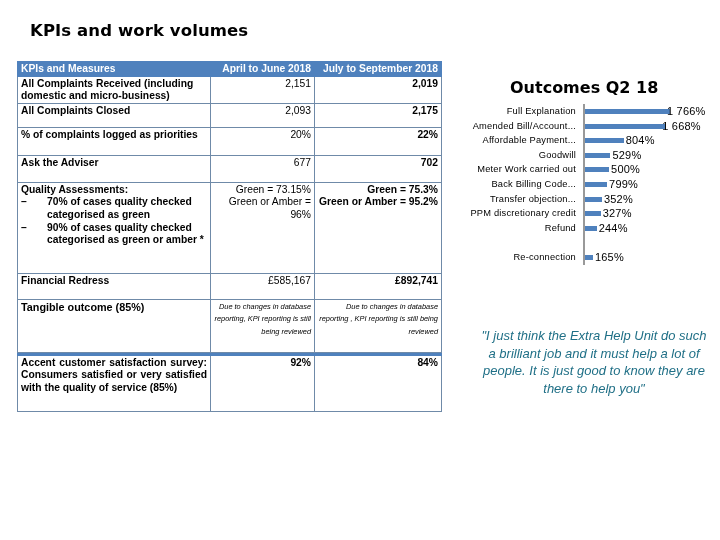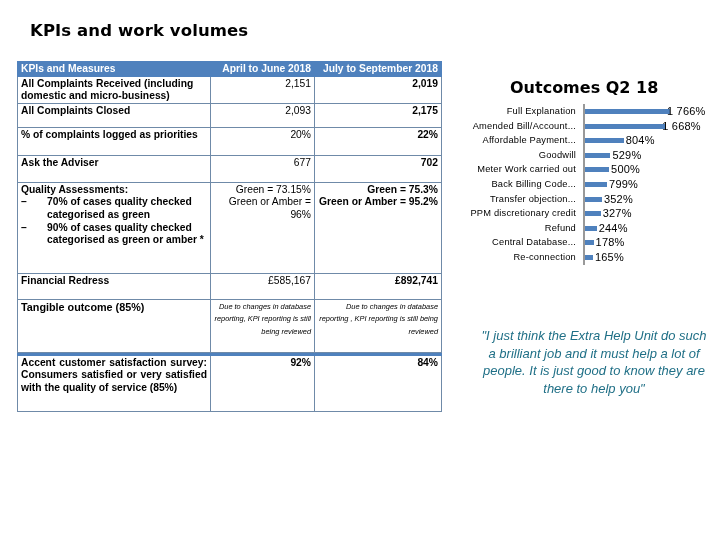--- a/index.html
+++ b/index.html
@@ -149,25 +149,20 @@
     <div class="bar-row" style="top: 104.2px;">
       <div class="bar-label">PPM discretionary credit</div>
       <div class="bar" style="width: 15.739px; background: rgb(79, 129, 189);"></div>
       <div class="bar-val" style="left: 162.739px;">327%</div>
     </div>
     <div class="bar-row" style="top: 118.8px;">
       <div class="bar-label">Refund</div>
       <div class="bar" style="width: 11.7441px; background: rgb(79, 129, 189);"></div>
       <div class="bar-val" style="left: 158.744px;">244%</div>
     </div>
-    <div class="bar-row" style="top: 133.4px;">
-      <div class="bar-label">Central Database...</div>
-      <div class="bar" style="width: 8.56738px; background: rgb(79, 129, 189);"></div>
-      <div class="bar-val" style="left: 155.567px;">178%</div>
-    </div>
     <div class="bar-row" style="top: 148px;">
       <div class="bar-label">Re-connection</div>
       <div class="bar" style="width: 7.94168px; background: rgb(79, 129, 189);"></div>
       <div class="bar-val" style="left: 154.942px;">165%</div>
     </div>
   </div>
 
 <div class="quote">"I just think the Extra Help Unit do such a brilliant job and it must help a lot of people. It is just good to know they are there to help you"</div>
 
 </body></html>

